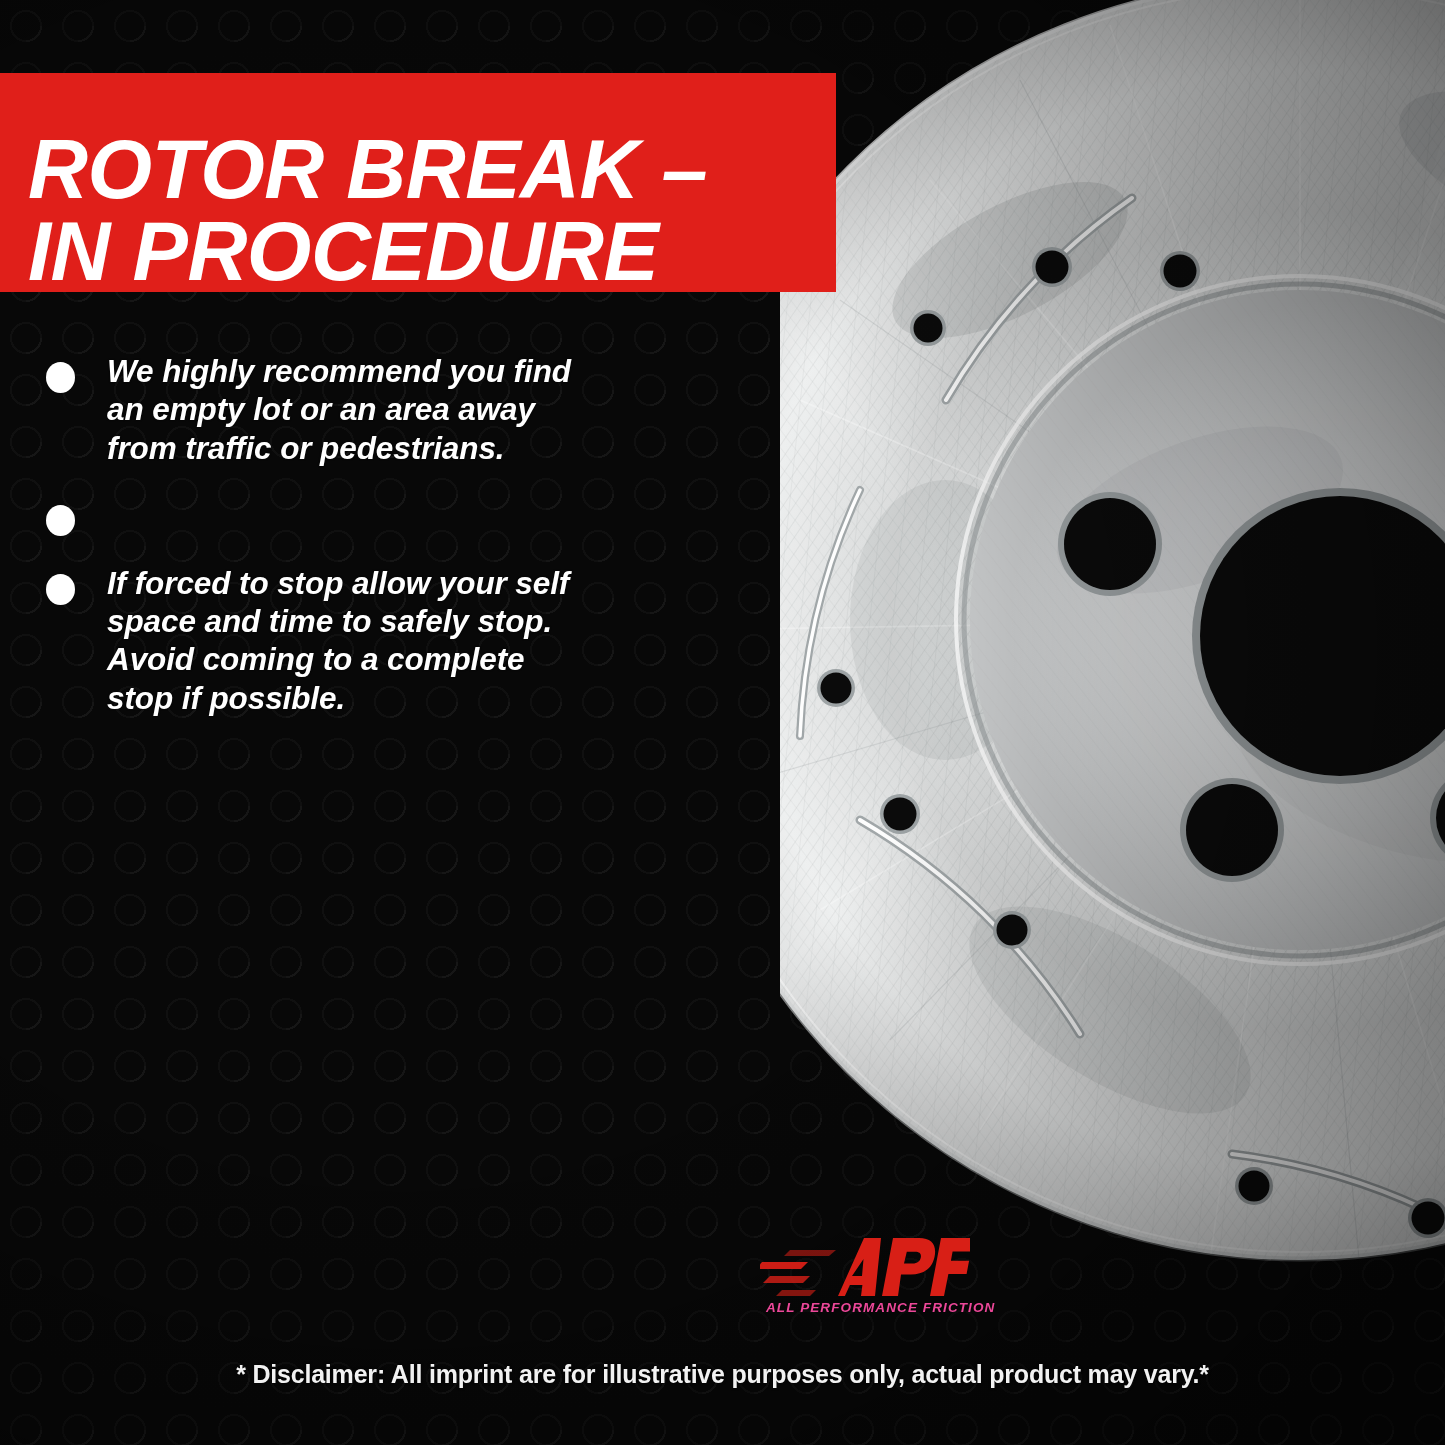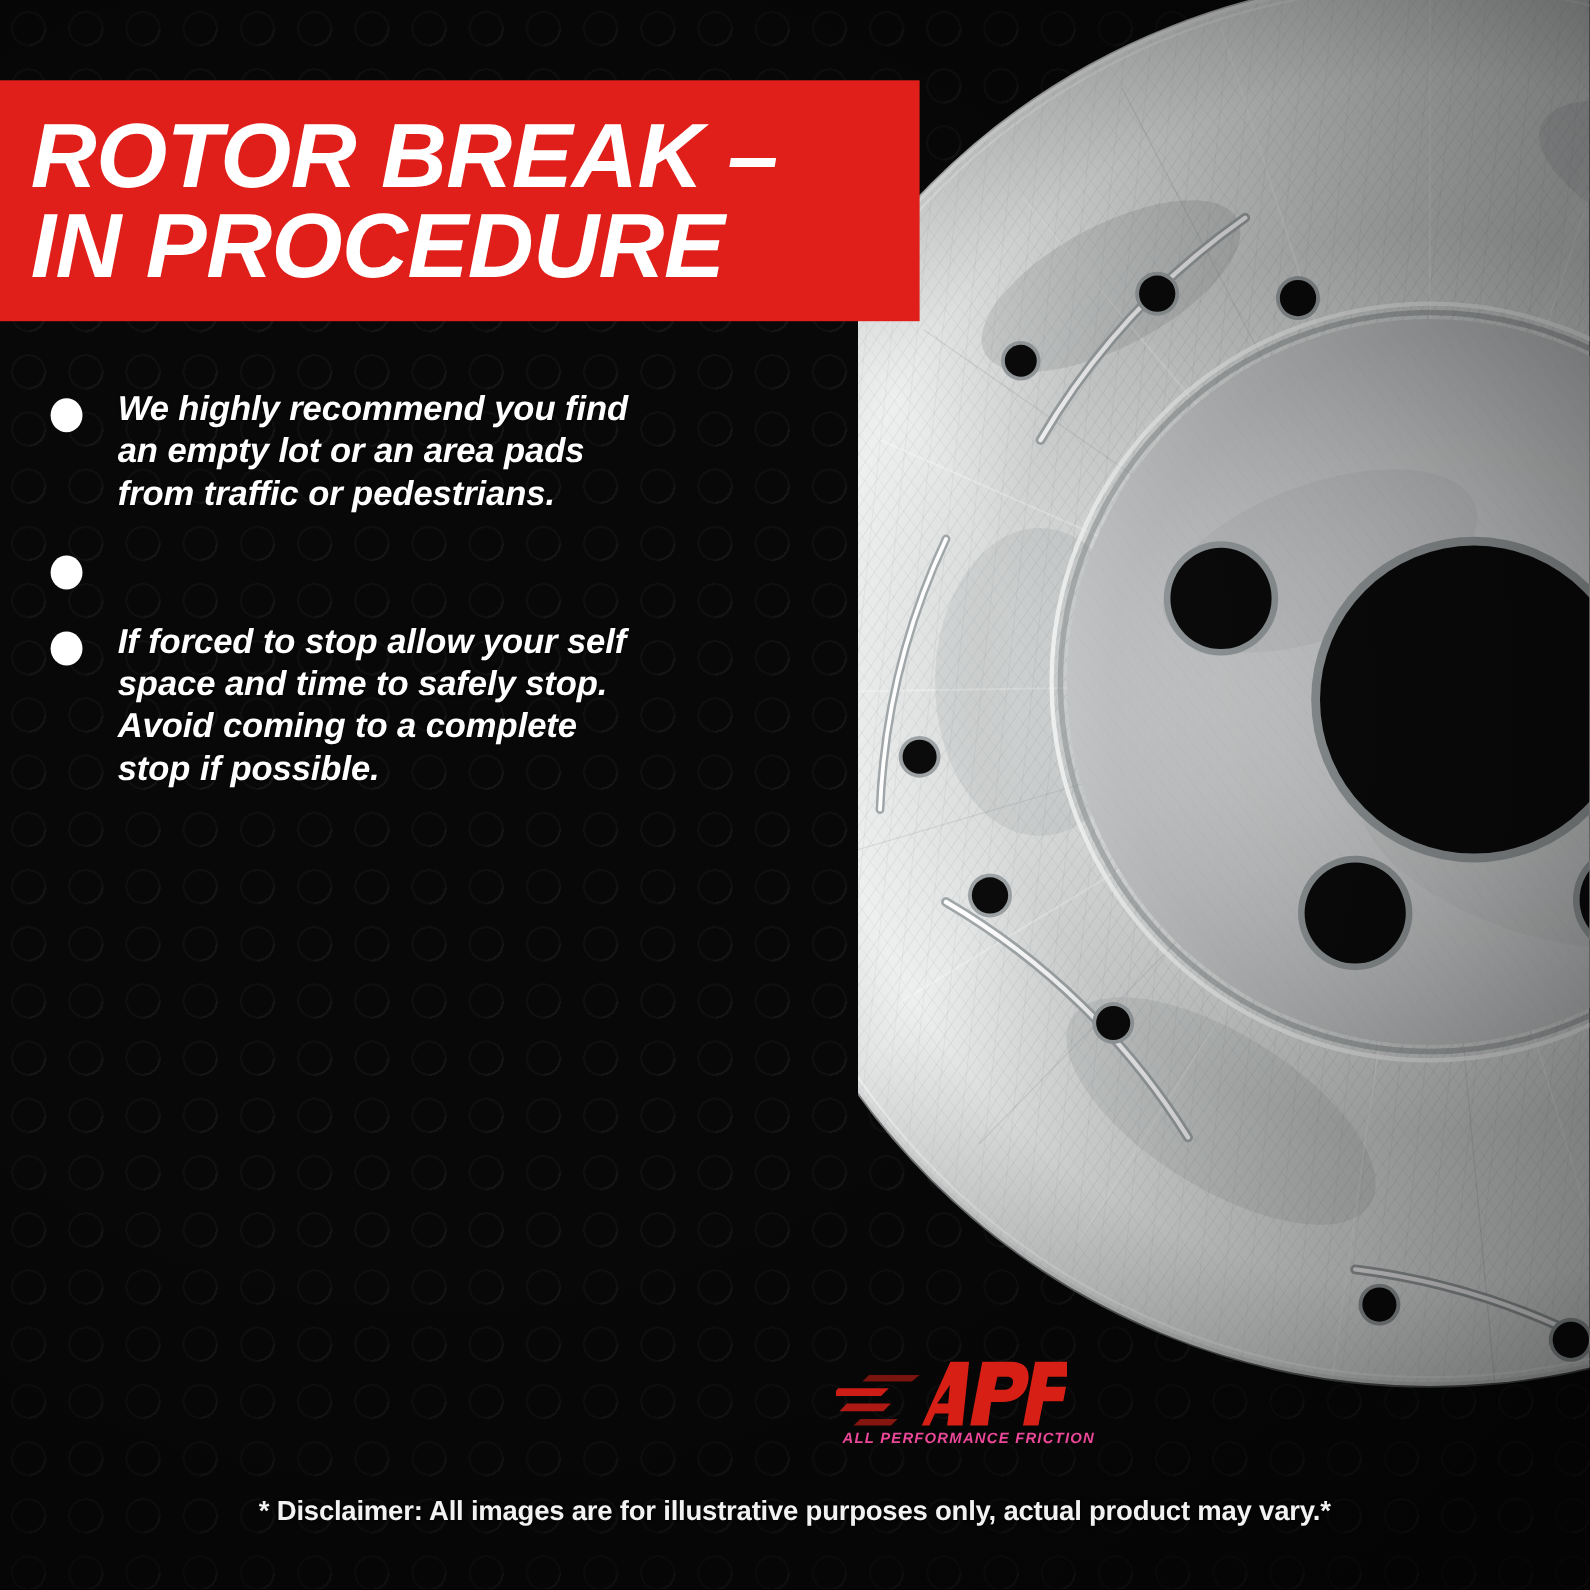--- a/index.html
+++ b/index.html
@@ -41,21 +41,21 @@
     overflow:hidden;
   }
   .rotor-svg{display:block;}
 
   
   .banner{
     position:absolute;
     left:0;top:73px;
     width:836px;height:219px;
     background:var(--red,#E01F1A);
-    display:flex;align-items:center;
+    display:flex;align-items:flex-end;
   }
   .banner-text{
     color:#fff;
     font-weight:700;
     font-style:italic;
     font-size:83px;
     line-height:.98;
     letter-spacing:-0.5px;
     padding-left:28px;
     transform:scaleX(1.0);
@@ -321,21 +321,21 @@
   <div class="banner">
     <div class="banner-text">ROTOR BREAK –
 IN PROCEDURE</div>
   </div>
 
   <div class="list">
 
     <div class="item">
       <span class="dot"></span>
       <span class="item-text">We highly recommend you find
-an empty lot or an area pads
+an empty lot or an area away
 from traffic or pedestrians.</span>
     </div>
 
     <div class="item">
       <span class="dot"></span>
     </div>
 
     <div class="item">
       <span class="dot"></span>
       <span class="item-text">If forced to stop allow your self
@@ -363,15 +363,15 @@
         <path d="M122 68 L133 10 h26 c13 0 18 7 15.5 19 -2.4 11.5 -11 17.5 -23.5 17.5 h-10 L138 68 Z
                  M144 35.5 h8.5 c5 0 7.6 -2.4 8.3 -6 .7 -3.7 -1 -5.8 -5.8 -5.8 h-8.2 Z"></path>
 
         <path d="M170 68 L181 10 h34 l-2.6 13.5 h-19.8 l-1.7 9.2 h18.2 l-2.5 13.2 h-18.2 L184 68 Z"></path>
         <path d="M196 6 h16 l-3 10 h-16 Z" opacity=".0"></path>
       </g>
     </svg>
     <div class="logo-tag">ALL PERFORMANCE FRICTION</div>
   </div>
 
-  <div class="disclaimer">* Disclaimer: All images are for illustrative purposes only, actual product may vary.*</div>
+  <div class="disclaimer">* Disclaimer: All imprint are for illustrative purposes only, actual product may vary.*</div>
 
 </div>
 
 </body></html>

